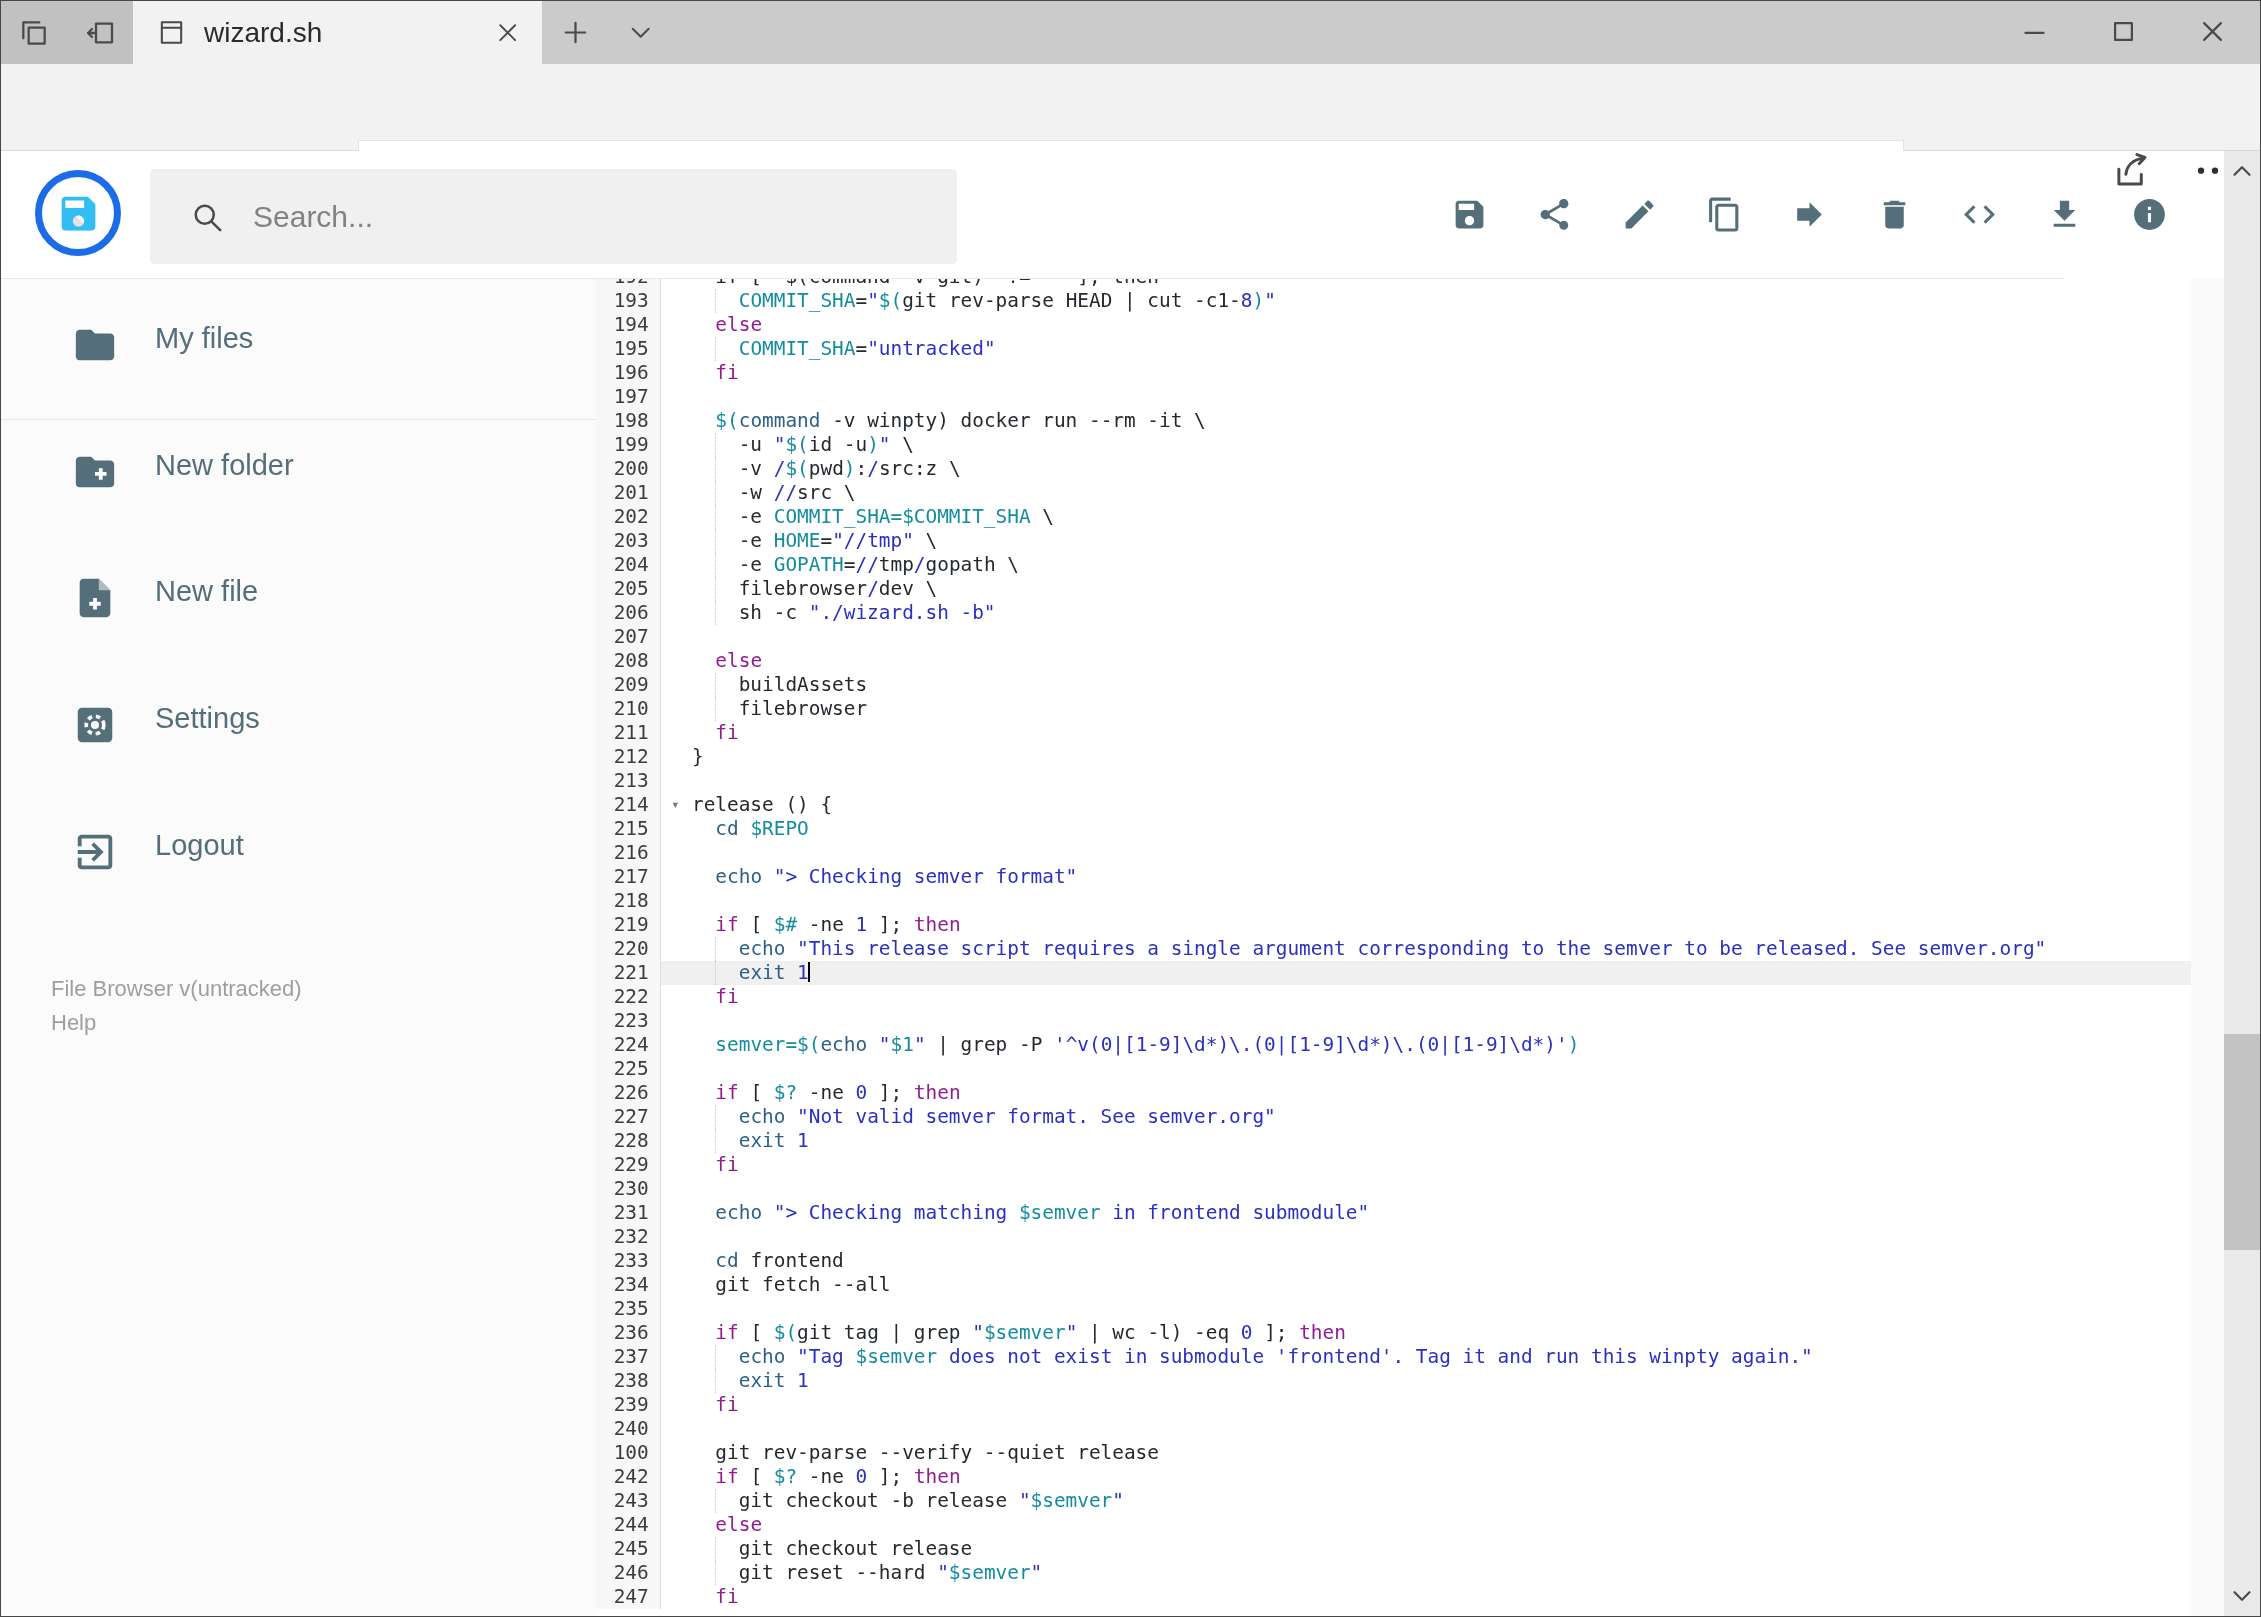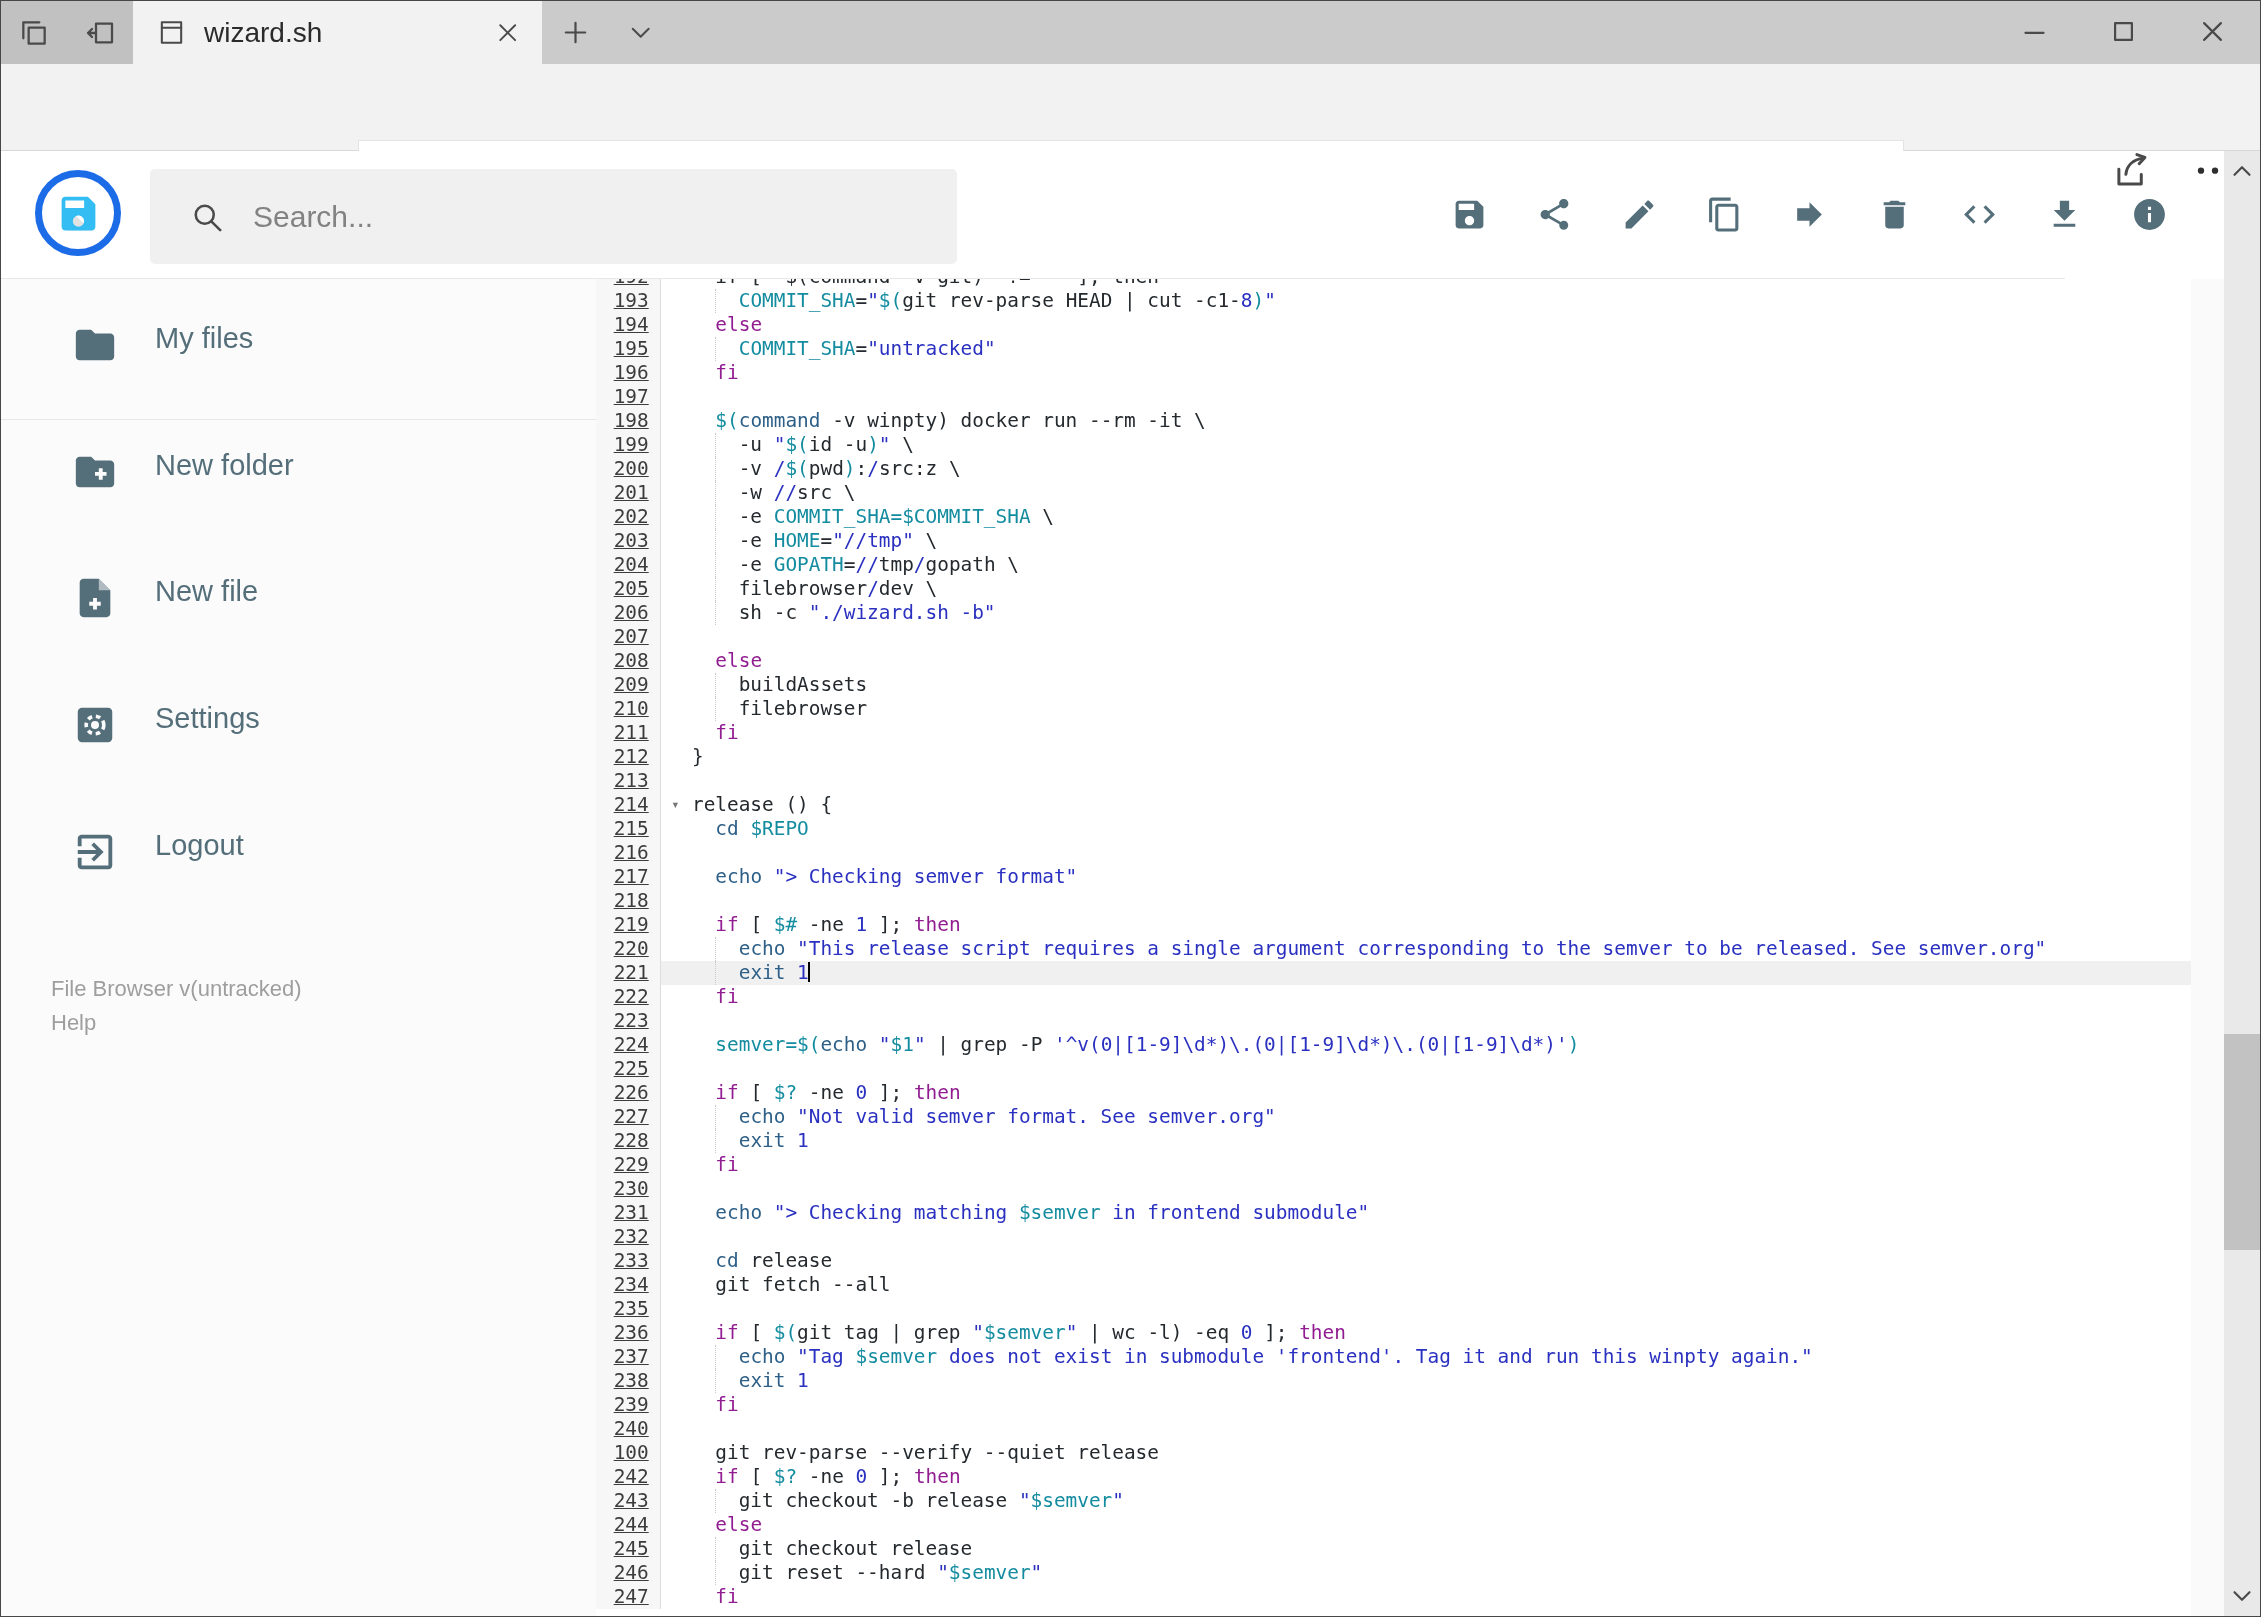--- a/index.html
+++ b/index.html
@@ -43,21 +43,21 @@
   .side-item svg{width:46px;height:46px;fill:var(--slate);}
   .slabel{font-size:29px;color:var(--slate);}
   #side-divider{position:absolute;left:0;top:140px;width:595px;height:0.8px;background:#e7e7e7;}
   #side-footer{position:absolute;left:50px;top:693px;font-size:22px;color:#9e9e9e;line-height:34px;}
 
   
   #editor{position:absolute;left:595px;top:278px;width:1595px;height:1338px;background:#fff;overflow:hidden;}
   #lines{margin-top:-14.5px;}
   .crow{display:flex;height:24px;line-height:24px;position:relative;font-family:"DejaVu Sans Mono",monospace;font-size:19.4px;}
   .gut{flex:0 0 65px;width:65px;background:#f7f7f7;border-right:0.8px solid #ddd;box-sizing:border-box;
-       text-align:right;padding-right:11.3px;color:#3c3c3c;position:relative;text-decoration:underline;}
+       text-align:right;padding-right:11.3px;color:#3c3c3c;position:relative;}
   .cc{flex:1;white-space:pre;padding-left:31px;position:relative;}
   .crow.active .cc{background:#f0f0f0;}
   .guide{position:absolute;left:calc(31px + 2ch);top:0;bottom:0;border-left:0.8px dotted #c9c9c9;}
   .fold{position:absolute;right:-19.4px;top:-0.8px;color:#777;font-size:13.7px;z-index:2;cursor:pointer;}
   .cursor{display:inline-block;width:1.6px;height:20px;background:#000;vertical-align:-3.2px;margin-left:-0.8px;animation:blink 1.06s steps(1,end) infinite;}
   @keyframes blink{0%,49%{opacity:1}50%,100%{opacity:0}}
   .tk-p{color:var(--tk-plain)} .tk-k{color:var(--tk-keyword)} .tk-b{color:var(--tk-builtin)}
   .tk-v{color:var(--tk-variable)} .tk-s{color:var(--tk-string)}
 
   
@@ -545,21 +545,21 @@
         <div class="crow">
           <div class="gut">231</div>
           <div class="cc"><span class="tk-p">  </span><span class="tk-b">echo</span><span class="tk-p"> </span><span class="tk-s">"&gt; Checking matching </span><span class="tk-v">$semver</span><span class="tk-s"> in frontend submodule"</span></div>
         </div>
         <div class="crow">
           <div class="gut">232</div>
           <div class="cc"></div>
         </div>
         <div class="crow">
           <div class="gut">233</div>
-          <div class="cc"><span class="tk-p">  </span><span class="tk-b">cd</span><span class="tk-p"> release</span></div>
+          <div class="cc"><span class="tk-p">  </span><span class="tk-b">cd</span><span class="tk-p"> frontend</span></div>
         </div>
         <div class="crow">
           <div class="gut">234</div>
           <div class="cc"><span class="tk-p">  git fetch --all</span></div>
         </div>
         <div class="crow">
           <div class="gut">235</div>
           <div class="cc"></div>
         </div>
         <div class="crow">

